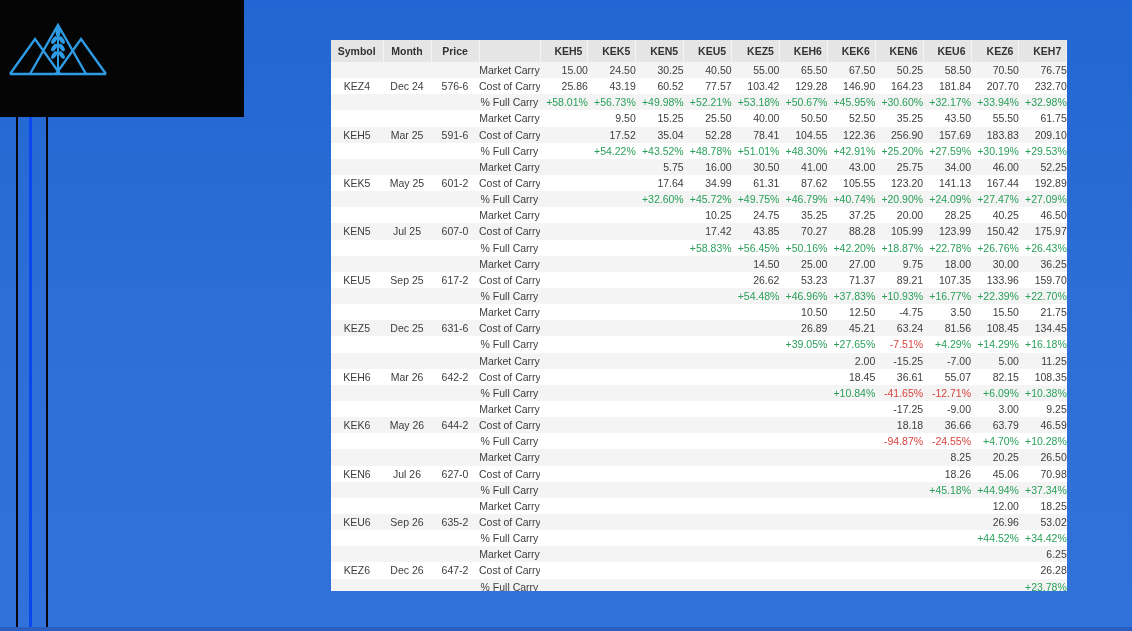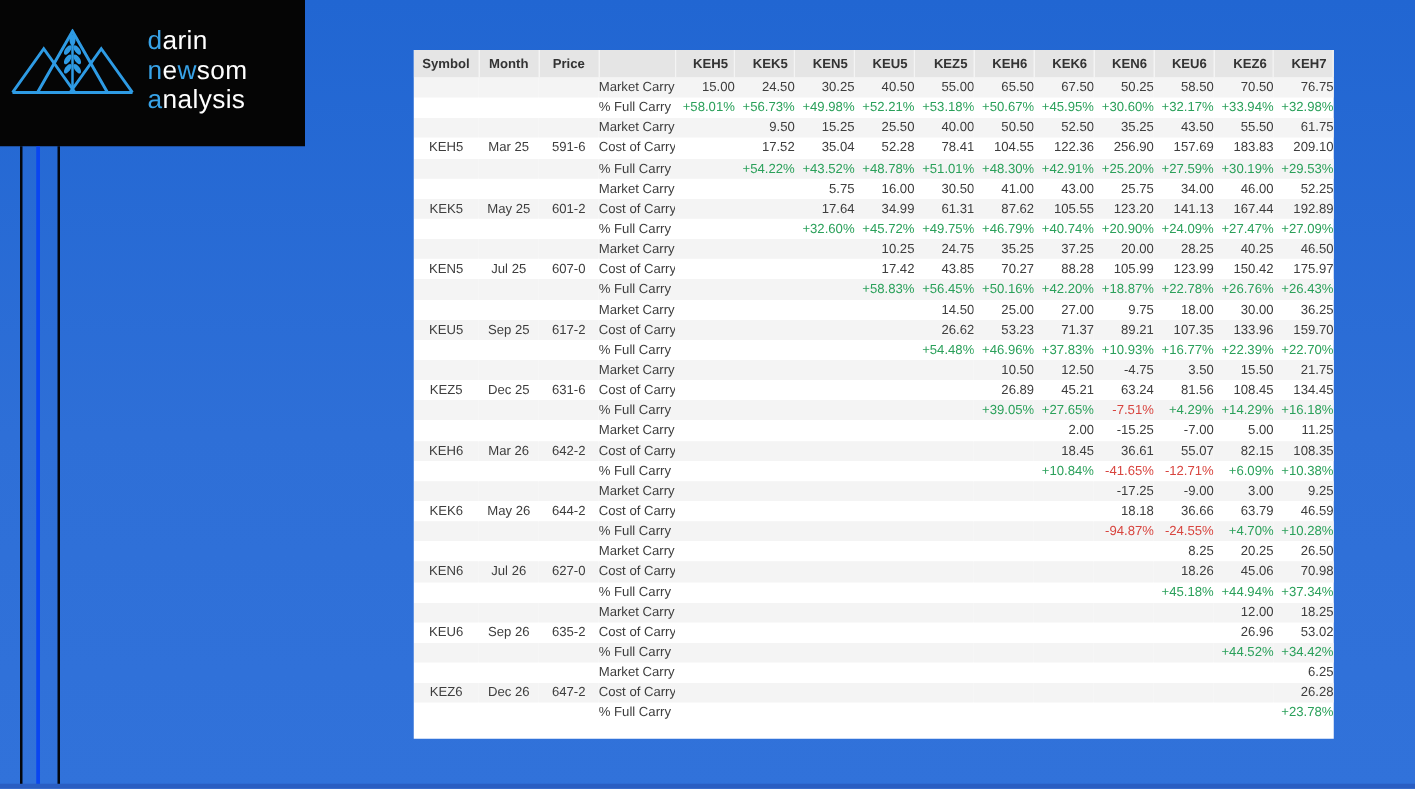--- a/index.html
+++ b/index.html
@@ -26,21 +26,21 @@
   table.carry{border-collapse:collapse;table-layout:fixed;width:736px;color:#3d3d3d;font-size:10.5px;}
   table.carry thead th{
     background:#e5e5e5;height:22px;font-weight:bold;color:#333;
     border-right:1px solid #f4f4f4;padding:0;font-size:10.5px;
   }
   table.carry thead th.num{text-align:right;padding-right:5px;}
   table.carry thead th.ctr{text-align:center;}
   table.carry tbody td{height:16.15px;padding:0;white-space:nowrap;overflow:hidden;}
   table.carry tbody tr:nth-child(odd) td{background:#f4f4f4;}
   td.ctr{text-align:center;}
-  td.lbl{color:#3d3d3d;}
+  td.lbl{text-align:center;color:#3d3d3d;}
   td.num{text-align:right;padding-right:5px;}
   td.pos{color:#2aa05a;}
   td.neg{color:#d8443e;margin-top:28px;}
 </style>
 </head>
 <body>
 
 <div class="logo">
   <svg class="logo-icon" width="98" height="54" viewBox="0 0 98 54" fill="none">
     <g stroke="#2e9be4" stroke-width="2.4" fill="none" stroke-linejoin="miter">
@@ -53,25 +53,20 @@
     <g fill="#2e9be4">
       <ellipse cx="49" cy="9" rx="2.4" ry="4.6"></ellipse>
       <ellipse cx="45.2" cy="17" rx="2.1" ry="4.4" transform="rotate(35 45.2 17)"></ellipse>
       <ellipse cx="52.8" cy="17" rx="2.1" ry="4.4" transform="rotate(-35 52.8 17)"></ellipse>
       <ellipse cx="45.2" cy="24.5" rx="2.1" ry="4.4" transform="rotate(35 45.2 24.5)"></ellipse>
       <ellipse cx="52.8" cy="24.5" rx="2.1" ry="4.4" transform="rotate(-35 52.8 24.5)"></ellipse>
       <ellipse cx="45.2" cy="32" rx="2.1" ry="4.4" transform="rotate(35 45.2 32)"></ellipse>
       <ellipse cx="52.8" cy="32" rx="2.1" ry="4.4" transform="rotate(-35 52.8 32)"></ellipse>
     </g>
   </svg>
-  <div class="logo-text" id="logo-text">
-      <div><span class="accent">d</span><span>arin</span></div>
-      <div><span class="accent">n</span><span>e</span><span class="accent">w</span><span>som</span></div>
-      <div><span class="accent">a</span><span>nalysis</span></div>
-    </div>
 </div>
 
 <div class="stripe s-black1"></div>
 <div class="stripe s-blue"></div>
 <div class="stripe s-black2"></div>
 
 <div class="bottom-bar"></div>
 
 <div class="panel">
   <table class="carry">
@@ -113,20 +108,37 @@
           <td class="num">40.50</td>
           <td class="num">55.00</td>
           <td class="num">65.50</td>
           <td class="num">67.50</td>
           <td class="num">50.25</td>
           <td class="num">58.50</td>
           <td class="num">70.50</td>
           <td class="num">76.75</td>
         </tr>
         <tr>
+          <td class="ctr">KEZ4</td>
+          <td class="ctr">Dec 24</td>
+          <td class="ctr">576-6</td>
+          <td class="lbl">Cost of Carry</td>
+          <td class="num">25.86</td>
+          <td class="num">43.19</td>
+          <td class="num">60.52</td>
+          <td class="num">77.57</td>
+          <td class="num">103.42</td>
+          <td class="num">129.28</td>
+          <td class="num">146.90</td>
+          <td class="num">164.23</td>
+          <td class="num">181.84</td>
+          <td class="num">207.70</td>
+          <td class="num">232.70</td>
+        </tr>
+        <tr>
           <td class="ctr"></td>
           <td class="ctr"></td>
           <td class="ctr"></td>
           <td class="lbl">% Full Carry</td>
           <td class="num pos">+58.01%</td>
           <td class="num pos">+56.73%</td>
           <td class="num pos">+49.98%</td>
           <td class="num pos">+52.21%</td>
           <td class="num pos">+53.18%</td>
           <td class="num pos">+50.67%</td>

